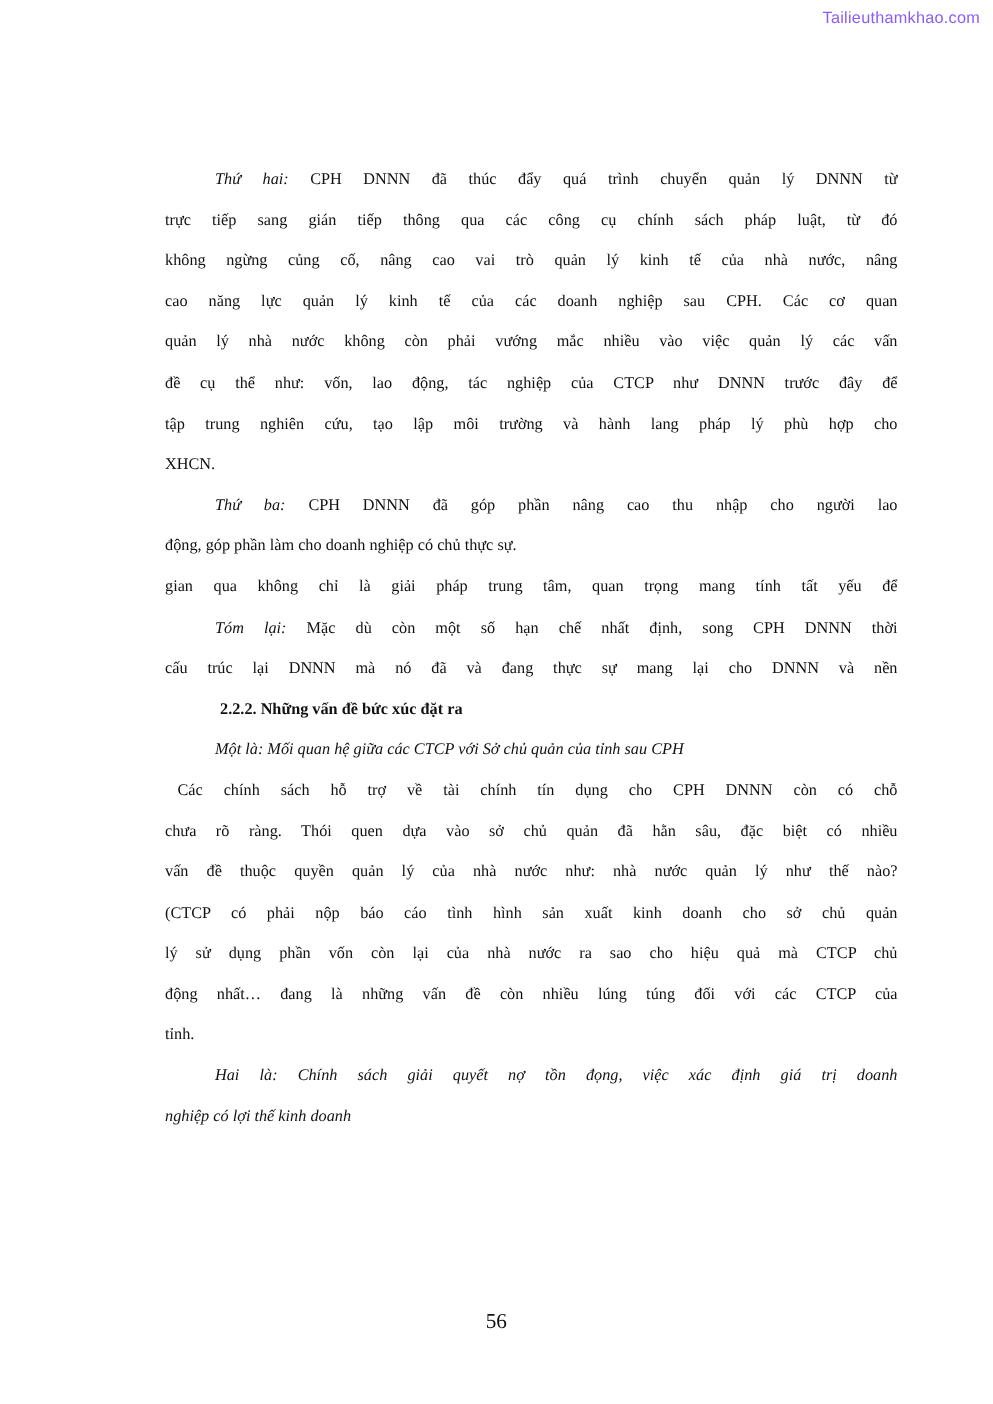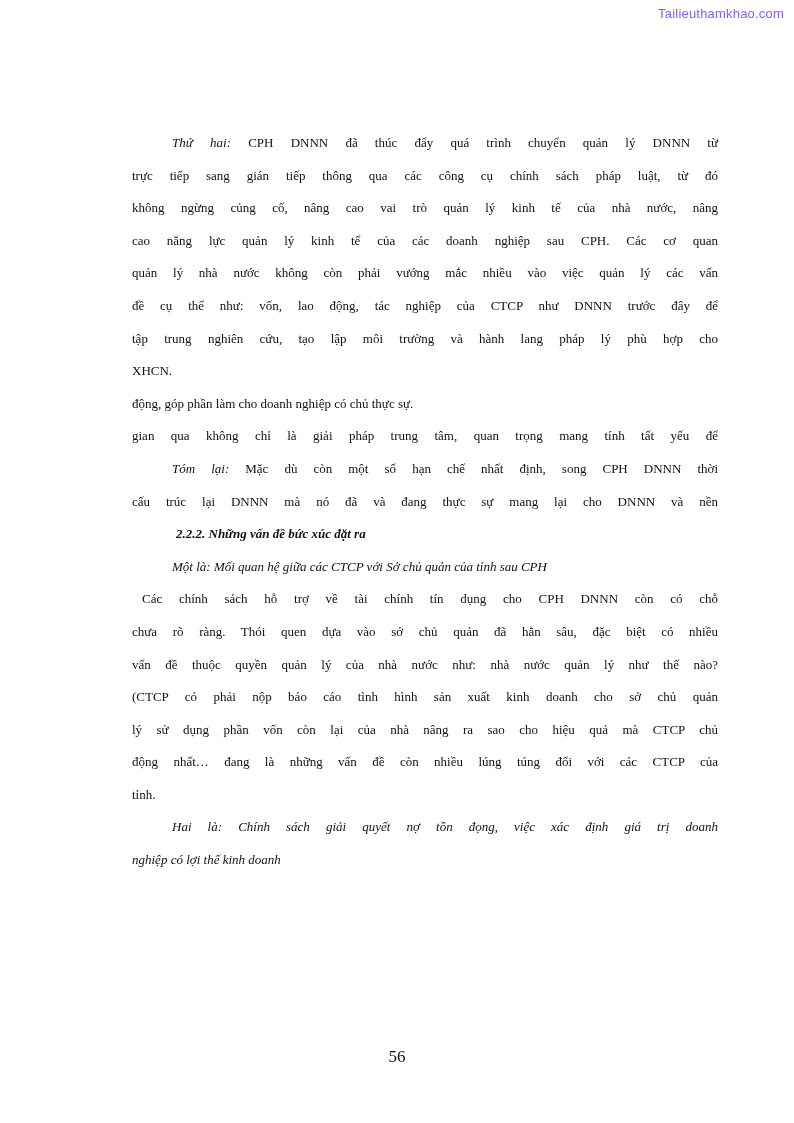--- a/index.html
+++ b/index.html
@@ -7,21 +7,21 @@
          font-family: "Liberation Serif", "DejaVu Serif", serif; color: #111; }
   .watermark { position: absolute; top: 6px; right: 10px; font-family: "Liberation Sans", "DejaVu Sans", sans-serif;
                font-size: 13px; color: #8b5cf6; letter-spacing: 0.2px; }
   .page { position: absolute; left: 132px; top: 127px; width: 586px; font-size: 13px; line-height: 32.6px; }
   .line { display: block; white-space: nowrap; height: 32.6px; }
   .just { text-align: justify; text-align-last: justify; white-space: normal; }
   .indent { padding-left: 40px; }
   .indent-small { padding-left: 10px; }
   .indent-head { padding-left: 44px; }
   .it { font-style: italic; }
-  .bi { font-weight: bold; font-style: italic; }
+  .bi { font-weight: bold; }
   .page-number { position: absolute; top: 1047px; left: 0; width: 794px; text-align: center;
                  font-size: 17px; font-family: "Liberation Serif", serif; }
 </style>
 </head>
 <body>
 
 <div class="watermark">Tailieuthamkhao.com</div>
 
 <div class="page">
 
@@ -30,39 +30,40 @@
     <span class="line just">trực tiếp sang gián tiếp thông qua các công cụ chính sách pháp luật, từ đó</span>
     <span class="line just">không ngừng củng cố, nâng cao vai trò quản lý kinh tế của nhà nước, nâng</span>
     <span class="line just">cao năng lực quản lý kinh tế của các doanh nghiệp sau CPH. Các cơ quan</span>
     <span class="line just">quản lý nhà nước không còn phải vướng mắc nhiều vào việc quản lý các vấn</span>
     <span class="line just">đề cụ thể như: vốn, lao động, tác nghiệp của CTCP như DNNN trước đây để</span>
     <span class="line just">tập trung nghiên cứu, tạo lập môi trường và hành lang pháp lý phù hợp cho</span>
     <span class="line">XHCN.</span>
   </div>
 
   <div>
+    <span class="line just indent"><span class="it">Thứ ba:</span><span> CPH DNNN đã góp phần nâng cao thu nhập cho người lao</span></span>
     <span class="line">động,  góp phần làm cho doanh nghiệp có chủ thực sự.</span>
   </div>
 
   <div>
     <span class="line just">gian qua không chỉ là giải pháp trung tâm, quan trọng mang tính tất yếu để</span>
     <span class="line just indent"><span class="it">Tóm lại:</span><span> Mặc dù còn một số hạn chế nhất định, song CPH DNNN thời</span></span>
     <span class="line just">cấu trúc lại DNNN mà nó đã và đang thực sự mang lại cho DNNN và nền</span>
   </div>
 
   <span class="line bi indent-head">2.2.2. Những vấn đề bức xúc đặt ra</span>
 
   <span class="line it indent">Một là: Mối quan hệ giữa các CTCP với Sở chủ quản của tỉnh sau CPH</span>
 
   <div>
     <span class="line just indent-small">Các chính sách hỗ trợ về tài chính tín dụng cho CPH DNNN còn có chỗ</span>
     <span class="line just">chưa rõ ràng. Thói quen dựa vào sở chủ quản đã hằn sâu, đặc biệt có nhiều</span>
     <span class="line just">vấn đề thuộc quyền quản lý của nhà nước như: nhà nước quản lý như thế nào?</span>
     <span class="line just">(CTCP có phải nộp báo cáo tình hình sản xuất  kinh doanh cho sở chủ quản</span>
-    <span class="line just">lý sử dụng phần vốn còn lại của nhà nâng ra sao cho hiệu quả mà CTCP chủ</span>
+    <span class="line just">lý sử dụng phần vốn còn lại của nhà nước ra sao cho hiệu quả mà CTCP chủ</span>
     <span class="line just">động nhất… đang là những vấn đề còn nhiều lúng túng đối với các CTCP của</span>
     <span class="line">tỉnh.</span>
   </div>
 
   <div>
     <span class="line just it indent">Hai là:  Chính sách giải quyết nợ tồn đọng, việc xác định giá trị doanh</span>
     <span class="line it">nghiệp có lợi thế kinh doanh</span>
   </div>
 </div>
 

